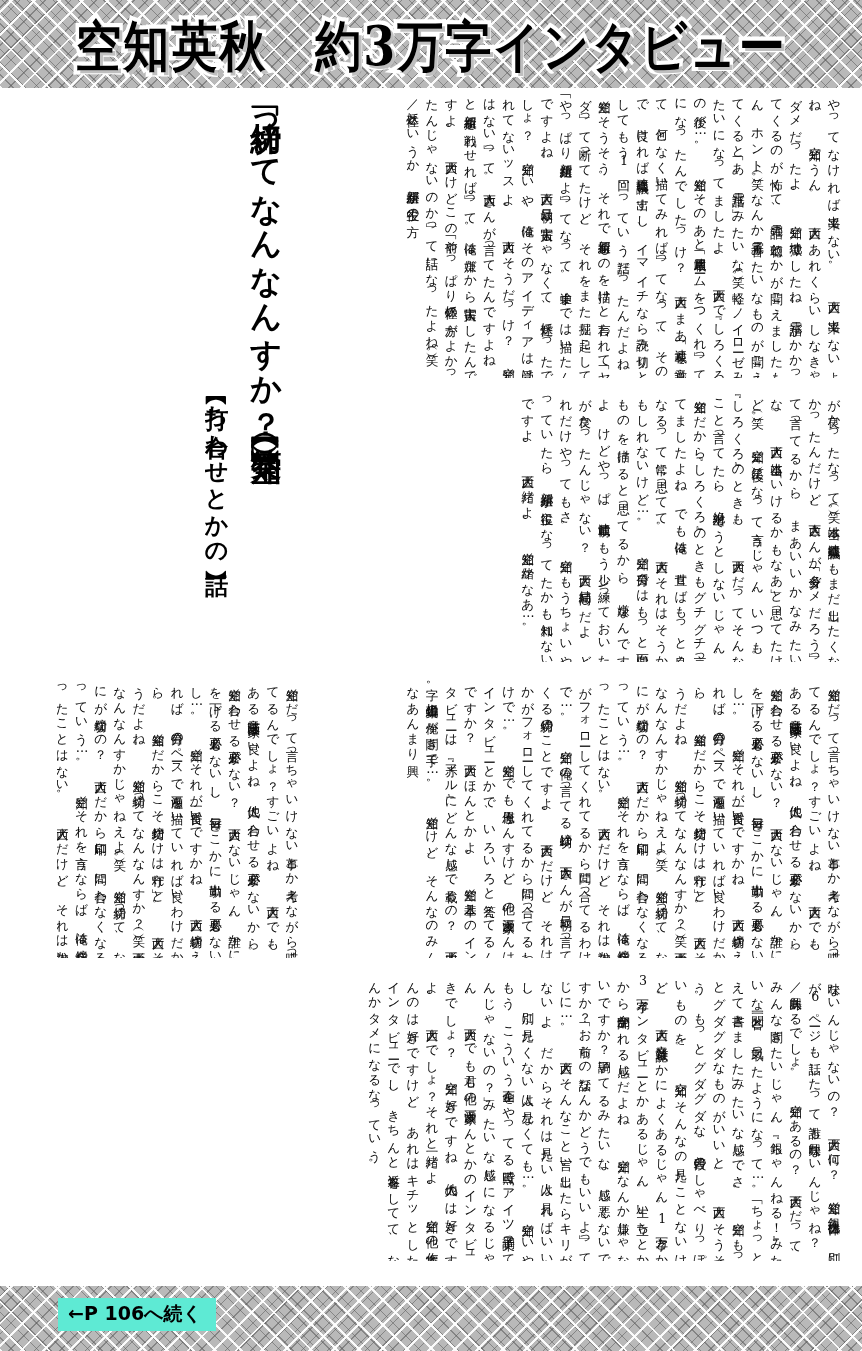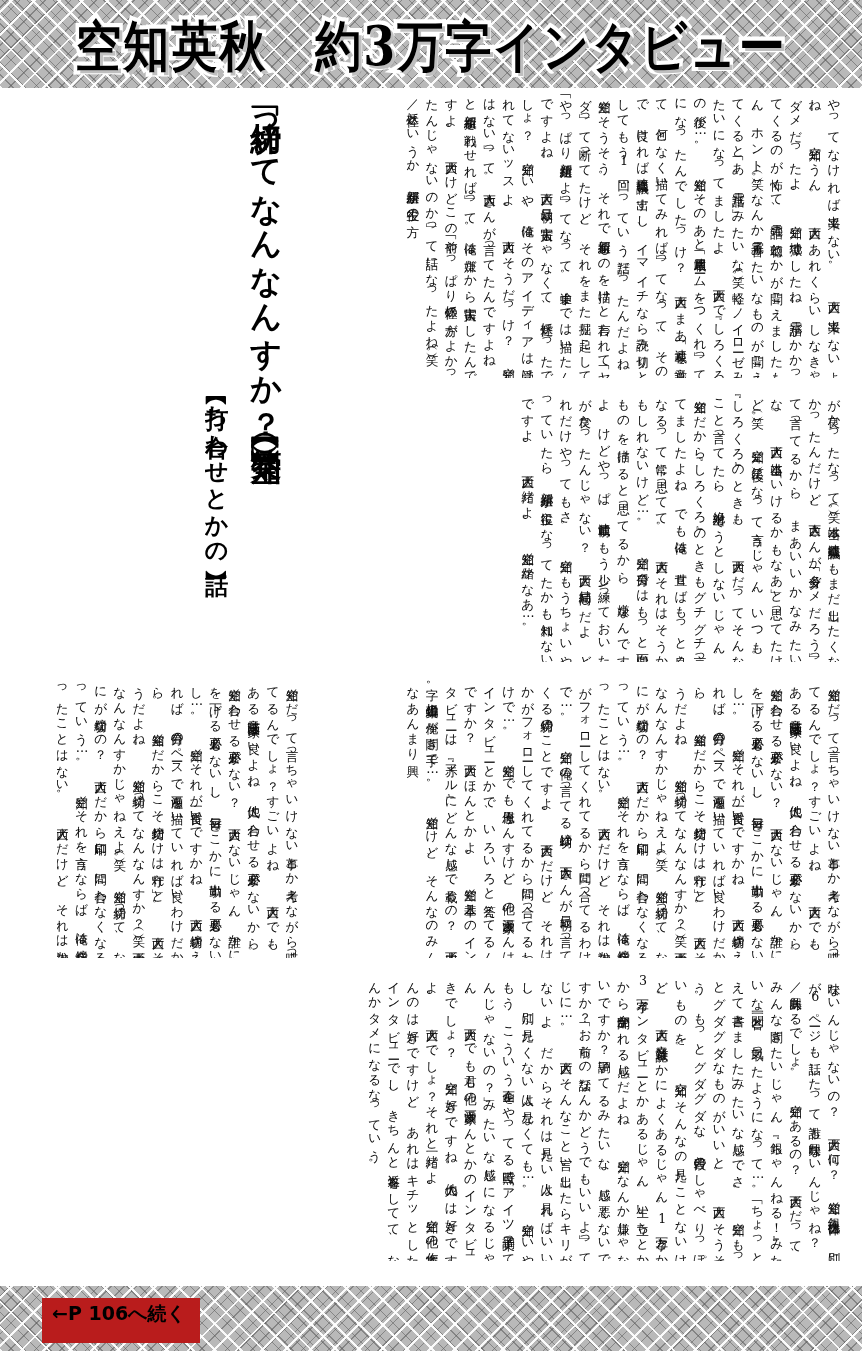--- a/index.html
+++ b/index.html
@@ -98,23 +98,23 @@
   #headline-sub{
     top:300px;left:205px;
     font-size:23px;
     line-height:1.05;
     height:260px;
   }
 
   
   #continue-box{
     position:absolute;
-    left:42px;top:1298px;
-    background:#b91c1c;
-    padding:3px 14px 16px 10px;
+    left:58px;top:1298px;
+    background:#5eead4;
+    padding:3px 14px 4px 10px;
     z-index:6;
   }
   #continue-text{
     font-family:"DejaVu Sans","Liberation Sans",sans-serif;
     font-weight:bold;
     font-size:19px;
     letter-spacing:0px;
     color:#000;
     white-space:nowrap;
   }

